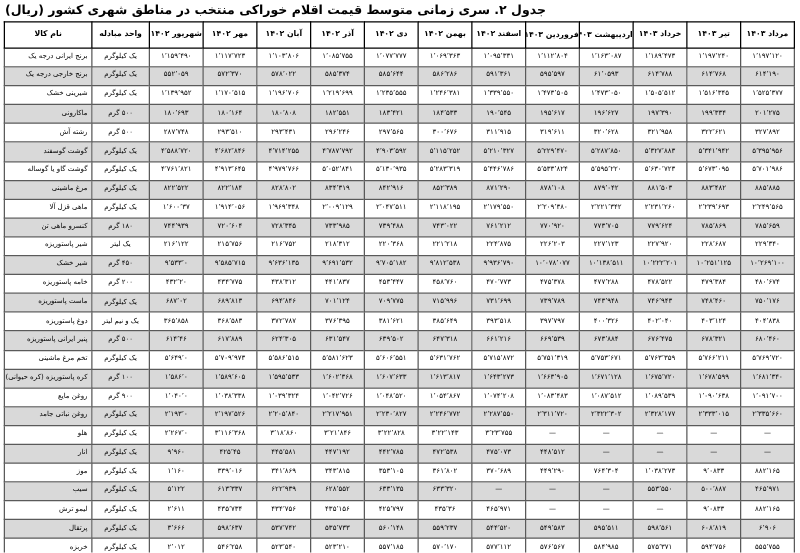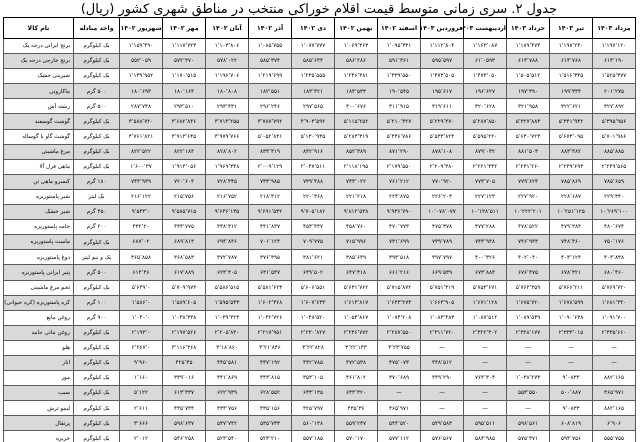--- a/index.html
+++ b/index.html
@@ -9,23 +9,23 @@
     font-family:"DejaVu Sans","Liberation Sans",sans-serif;
     direction:rtl;
     overflow:hidden;
   }
   #page{
     width:640px;height:442px;
     box-sizing:border-box;
     padding:2px 4px 0 4px;
   }
   .caption{
-    text-align:center;
-    font-size:13px;
-    font-weight:normal;
+    text-align:left;
+    font-size:10px;
+    font-weight:bold;
     color:#000;
     line-height:13px;
     height:15px;
     padding-right:2px;
     white-space:nowrap;
   }
   table.price-table{
     border-collapse:collapse;
     width:632px;
     table-layout:fixed;

